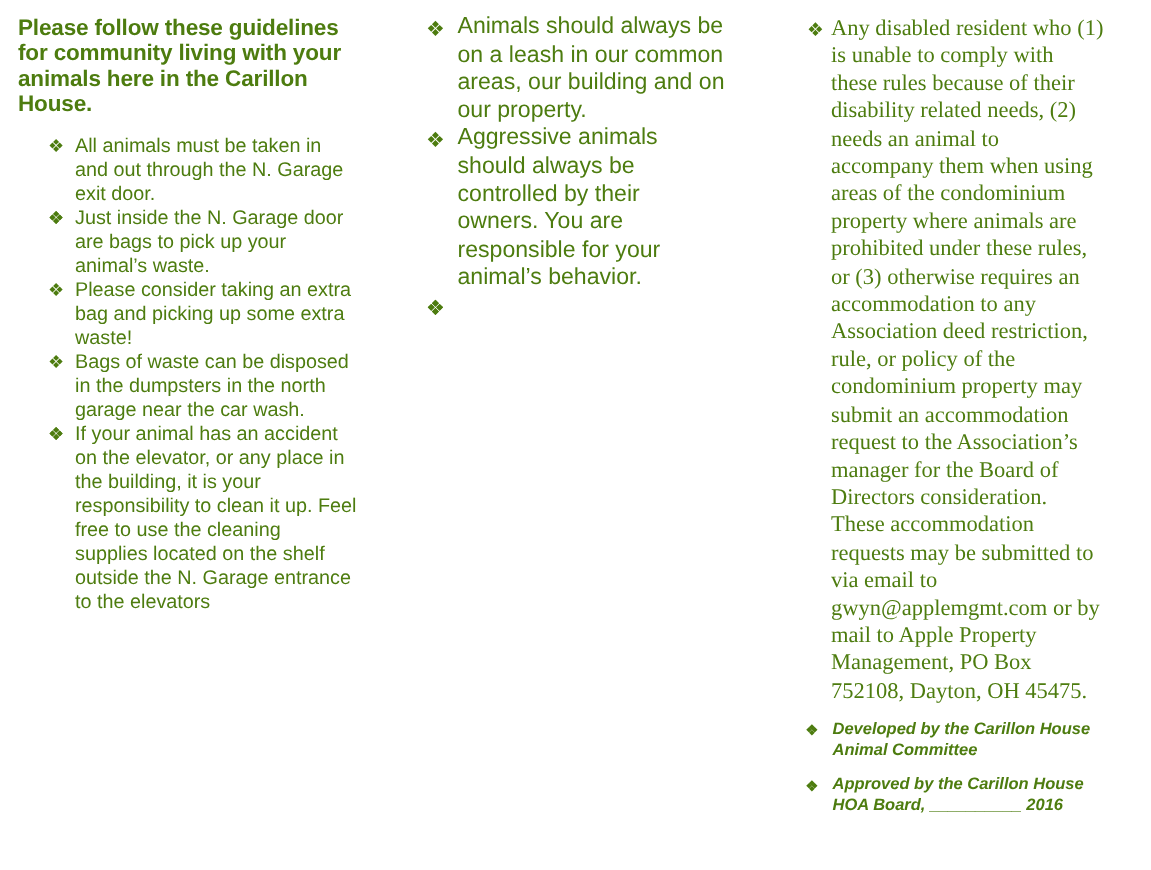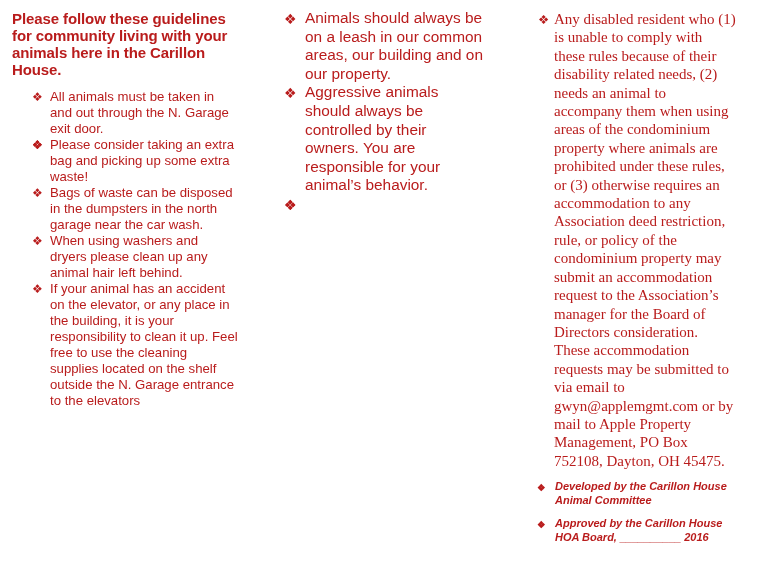--- a/index.html
+++ b/index.html
@@ -1,21 +1,21 @@
 <!DOCTYPE html>
 <html><head>
 <meta charset="utf-8">
 <style>
   html, body { margin: 0; padding: 0; background: #ffffff; }
   .page {
     position: relative;
     width: 767px;
     height: 580px;
     background: #ffffff;
-    color: #b91c1c;
+    color: #4d7c0f;
     font-family: "Liberation Sans", sans-serif;
     overflow: hidden;
   }
   .col { position: absolute; top: 8px; }
 
   
   .col1 { left: 12px; width: 226px; }
   .intro-heading {
     font-size: 15px;
     font-weight: bold;
@@ -86,35 +86,35 @@
           <span class="marker">❖</span>
           <span class="txt">All animals must be taken in and out through the N. Garage exit door.</span>
         </div>
 
         <div class="item">
           <span class="marker">❖</span>
         </div>
 
         <div class="item">
           <span class="marker">❖</span>
+          <span class="txt">Just inside the N. Garage door are bags to pick up your animal’s waste.</span>
         </div>
 
         <div class="item">
           <span class="marker">❖</span>
           <span class="txt">Please consider taking an extra bag and picking up some extra waste!</span>
         </div>
 
         <div class="item">
           <span class="marker">❖</span>
           <span class="txt">Bags of waste can be disposed in the dumpsters in the north garage near the car wash.</span>
         </div>
 
         <div class="item">
           <span class="marker">❖</span>
-          <span class="txt">When using washers and dryers please clean up any animal hair left behind.</span>
         </div>
 
         <div class="item">
           <span class="marker">❖</span>
           <span class="txt">If your animal has an accident on the elevator, or any place in the building, it is your responsibility to clean it up. Feel free to use the cleaning supplies located on the shelf outside the N. Garage entrance to the elevators</span>
         </div>
       </div>
   </section>
 
   <section class="col col2 c2">

